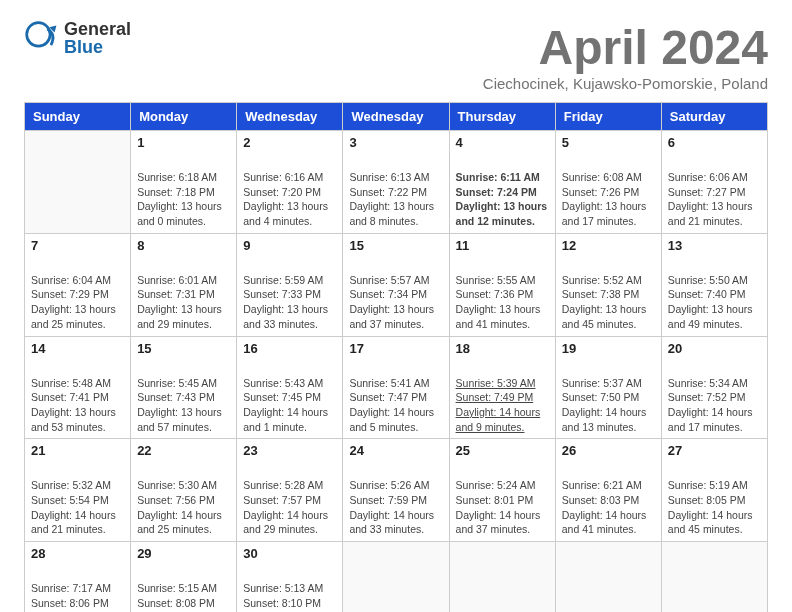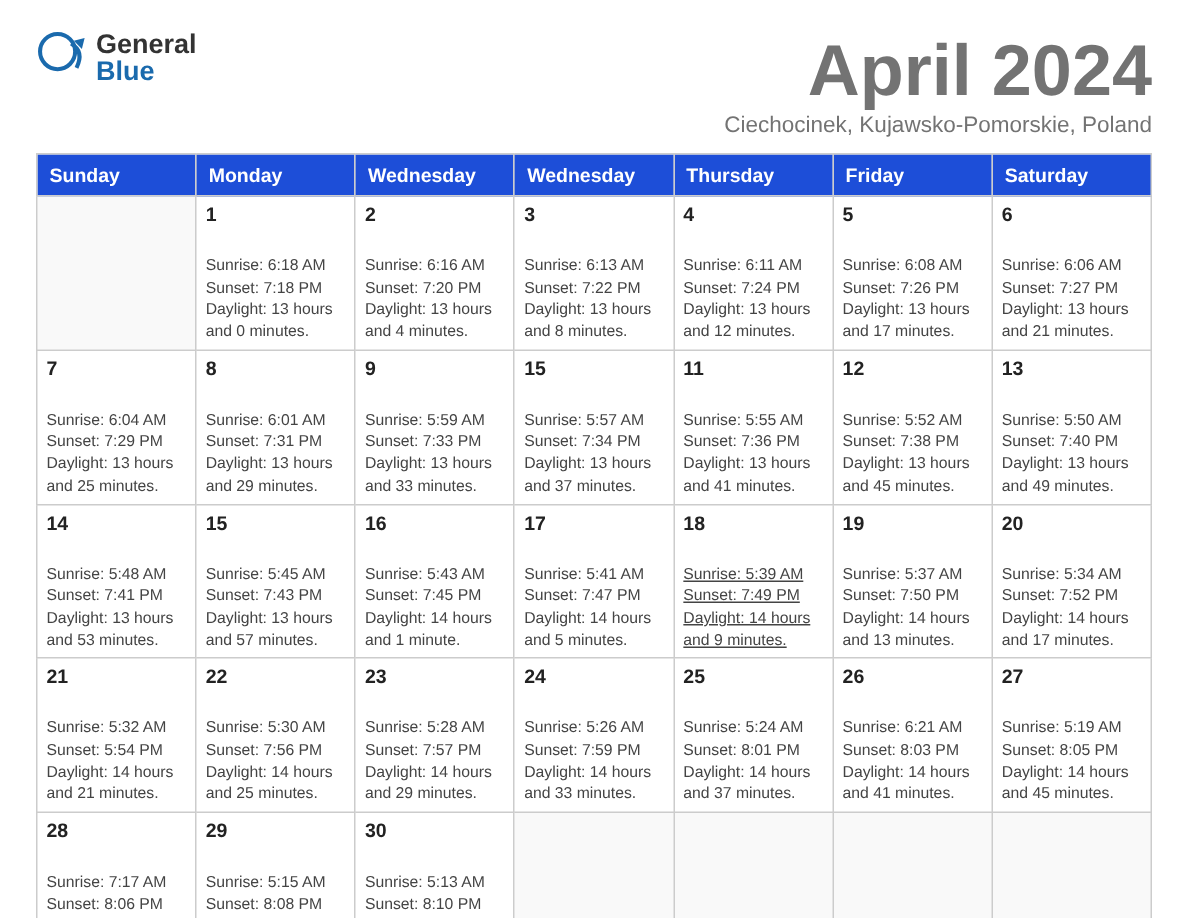--- a/index.html
+++ b/index.html
@@ -145,21 +145,21 @@
           </td>
           <td>
             <span class="day-number">3</span>
             <div class="day-info" style="white-space: pre-line;">Sunrise: 6:13 AM
 Sunset: 7:22 PM
 Daylight: 13 hours
 and 8 minutes.</div>
           </td>
           <td>
             <span class="day-number">4</span>
-            <div class="day-info" style="white-space: pre-line;">Sunrise: 6:11 AM
+            <div class="day-info" style="white-space: pre-line; font-weight: bold;">Sunrise: 6:11 AM
 Sunset: 7:24 PM
 Daylight: 13 hours
 and 12 minutes.</div>
           </td>
           <td>
             <span class="day-number">5</span>
             <div class="day-info" style="white-space: pre-line;">Sunrise: 6:08 AM
 Sunset: 7:26 PM
 Daylight: 13 hours
 and 17 minutes.</div>

